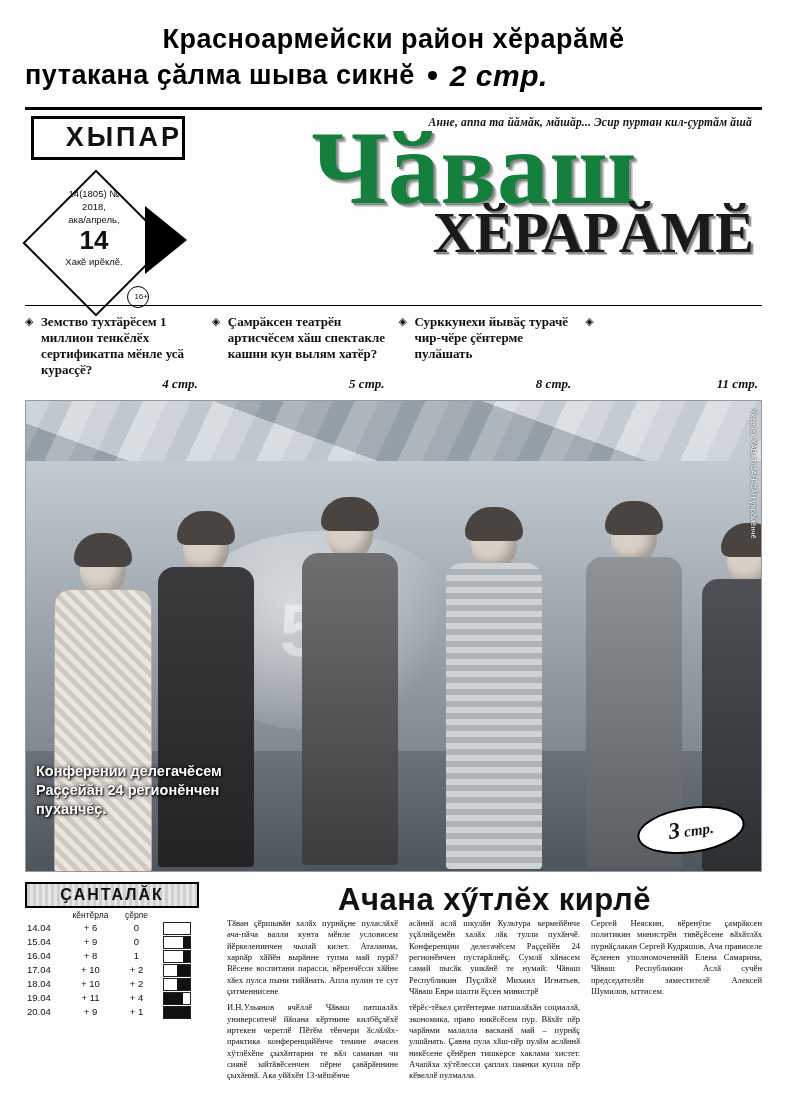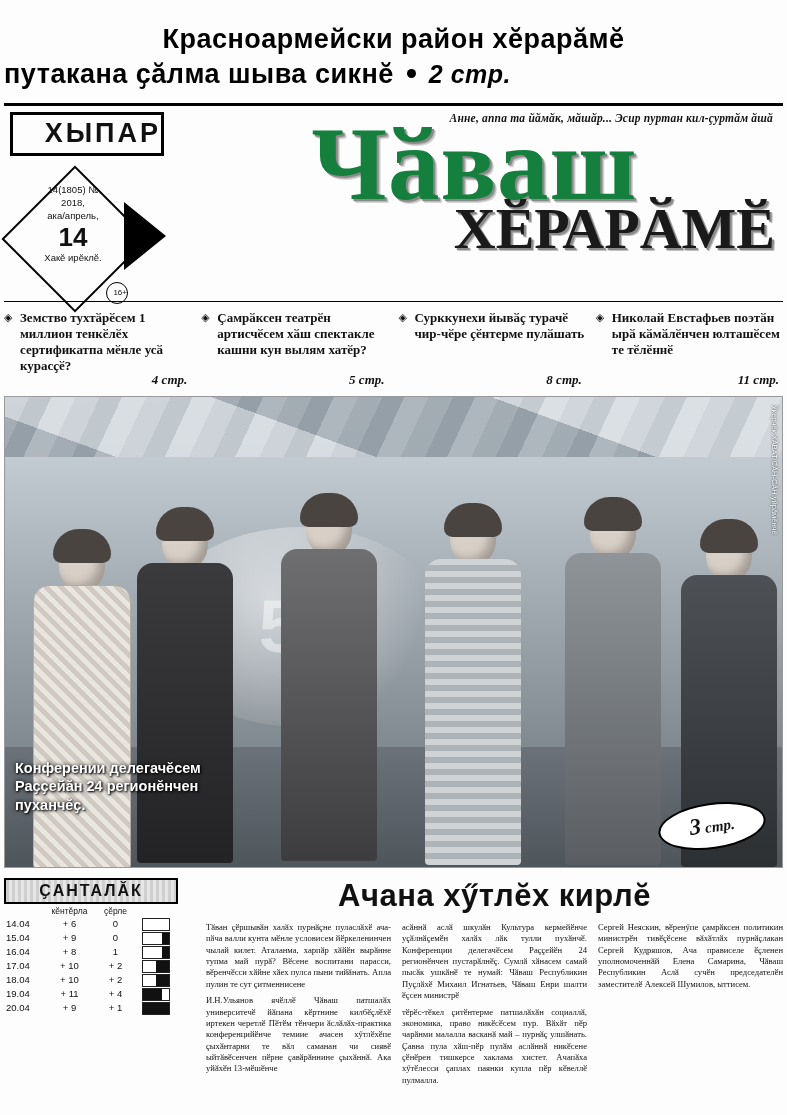--- a/index.html
+++ b/index.html
@@ -14,21 +14,21 @@
     color: #111;
     overflow: hidden;
     position: relative;
   }
   .page {
     width: 787px;
     height: 1115px;
     position: relative;
     background: #fdfdfd;
     box-sizing: border-box;
-    padding: 0 4px;
+    padding: 0 25px;
   }
 
   
   .top-banner {
     padding-top: 22px;
     text-align: center;
   }
   .top-banner .line {
     font-family: "Liberation Sans", sans-serif;
     font-weight: bold;
@@ -47,21 +47,21 @@
     display: inline-block;
     width: 9px;
     height: 9px;
     background: #000;
     border-radius: 50%;
     margin: 0 3px;
   }
   .top-banner .pageref {
     font-style: italic;
     font-weight: bold;
-    font-size: 25px;
+    font-size: 30px;
   }
   .rule-thick {
     border-top: 3px solid #000;
     margin-top: 12px;
   }
 
   
   .masthead {
     position: relative;
     height: 195px;
@@ -409,21 +409,21 @@
   .moon.full { background: #111; }
   .moon.new { background: #fff; }
   .moon.half-r { background: linear-gradient(90deg,#fff 50%,#111 50%); }
   .moon.wax { background: linear-gradient(90deg,#fff 72%,#111 72%); }
   .moon.wan { background: linear-gradient(90deg,#111 72%,#fff 72%); }
 
   .article {
     flex: 1;
   }
   .article h1 {
-    margin: 0 0 8px;
+    margin: 0 0 0;
     font-family: "Liberation Sans", sans-serif;
     font-weight: bold;
     font-size: 31px;
     text-align: center;
     letter-spacing: 0.5px;
   }
   .cols {
     display: flex;
     gap: 11px;
     font-family: "Liberation Serif", serif;
@@ -490,21 +490,20 @@
       <div class="ttext">Ҫамрӑксен театрӗн артисчӗсем хӑш спектакле кашни кун вылям хатӗр?</div>
       <div class="tpage">5 стр.</div>
     </div>
     <div class="teaser">
       <span class="diamond">◈</span>
       <div class="ttext">Сурккунехи йывӑҫ турачӗ чир-чӗре ҫӗнтерме пулӑшать</div>
       <div class="tpage">8 стр.</div>
     </div>
     <div class="teaser">
       <span class="diamond">◈</span>
-      <div class="ttext">Николай Евстафьев поэтӑн ырӑ кӑмӑлӗнчен юлташӗсем те тӗлӗннӗ</div>
       <div class="tpage">11 стр.</div>
     </div>
   </div>
 
   <div class="photo-wrap">
     <div class="ph-bg-top"></div>
     <div class="ph-wall"></div>
     <div class="ph-circle">50</div>
     <div class="ph-floor"></div>
 

